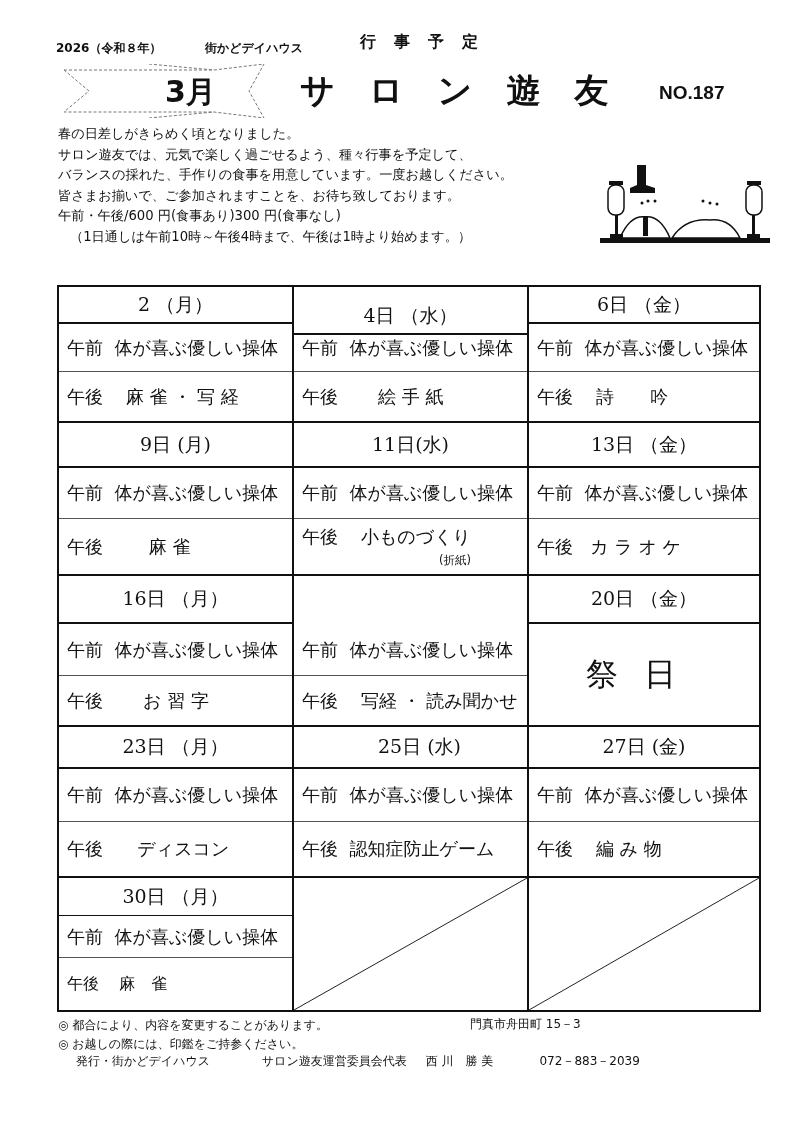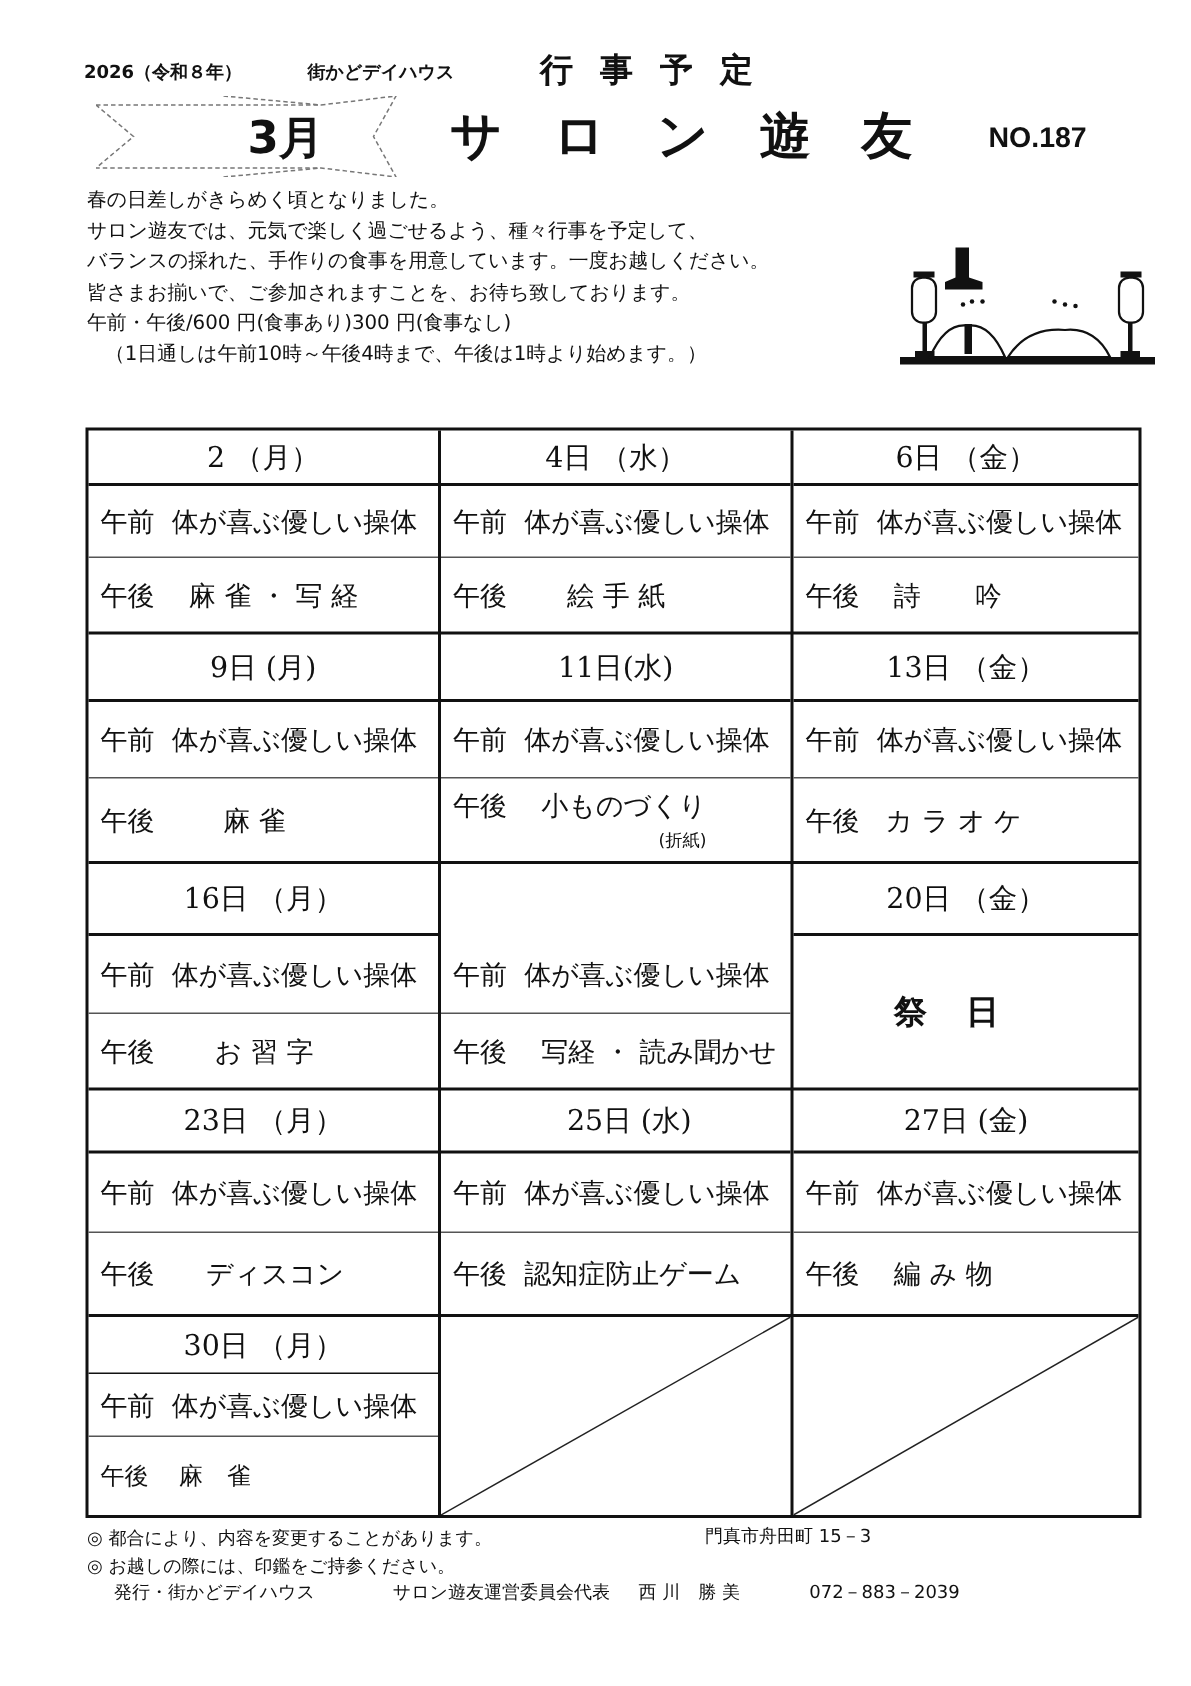--- a/index.html
+++ b/index.html
@@ -1,39 +1,39 @@
 <!DOCTYPE html>
 <html><head>
 <meta charset="utf-8">
 <style>
   html, body { margin: 0; padding: 0; background: #ffffff; }
   body { width: 794px; height: 1124px; position: relative; overflow: hidden;
          font-family: "DejaVu Sans", "Liberation Sans", sans-serif; color: #111; }
   .abs { position: absolute; }
   .yearline { left: 56px; top: 40px; font-size: 12px; font-weight: bold; white-space: nowrap; }
   .org { left: 205px; top: 40px; font-size: 12px; font-weight: bold; white-space: nowrap; }
-  .kind { left: 360px; top: 32px; font-size: 22px; font-weight: bold; letter-spacing: 18px; white-space: nowrap; }
+  .kind { left: 360px; top: 32px; font-size: 16px; font-weight: bold; letter-spacing: 18px; white-space: nowrap; }
   .banner { left: 64px; top: 64px; width: 210px; height: 54px; }
   .month { left: 148px; top: 72px; font-size: 30px; font-weight: bold; white-space: nowrap; margin-left: 17px; }
   .title { left: 300px; top: 68px; font-size: 34px; font-weight: bold; letter-spacing: 34px; white-space: nowrap; }
   .issue { left: 659px; top: 82px; font-size: 19px; font-weight: bold; white-space: nowrap; font-family: "Liberation Sans", sans-serif; }
   .intro { left: 58px; top: 124px; font-size: 13.2px; line-height: 20.5px; }
   .intro div { white-space: nowrap; }
   .intro .indent { padding-left: 12px; }
   .illus { left: 600px; top: 160px; width: 170px; height: 90px; }
 
   .grid { left: 57px; top: 285px; width: 704px; height: 727px; border: 2px solid #111; box-sizing: border-box; }
   .cell { position: absolute; box-sizing: border-box; }
   .hdr { display: flex; align-items: center; justify-content: center; font-family: "DejaVu Serif", "Liberation Serif", serif;
          font-size: 19px; border-bottom: 2px solid #111; }
   .am, .pm { display: flex; align-items: center; font-size: 18px; padding-left: 8px; white-space: nowrap; }
   .am { border-bottom: 1px solid #555; }
   .vline { position: absolute; top: 0; bottom: 0; width: 2px; background: #111; }
   .hline { position: absolute; left: 0; right: 0; height: 2px; background: #111; }
-  .holiday { display: flex; align-items: center; justify-content: center; font-size: 22px; letter-spacing: 26px; font-weight: 700; }
+  .holiday { display: flex; align-items: center; justify-content: center; font-size: 32px; letter-spacing: 26px; font-weight: 400; }
   .pm-sub { position: absolute; font-size: 11.5px; }
 
   .notes { left: 58px; top: 1016px; font-size: 12px; line-height: 19px; }
   .notes div { white-space: nowrap; }
   .addr { left: 470px; top: 1016px; font-size: 12px; white-space: nowrap; }
   .footer { left: 76px; top: 1053px; font-size: 12px; white-space: nowrap; }
   .footer span { display: inline-block; }
 </style>
 </head>
 <body>
@@ -93,21 +93,21 @@
 
   <div class="hline" style="top:134px;"></div>
   <div class="hline" style="top:287px;"></div>
   <div class="hline" style="top:438px;"></div>
   <div class="hline" style="top:589px;"></div>
 
   <div class="cell hdr" style="left:0;top:0;width:233px;height:37px;">2 （月）</div>
   <div class="cell am" style="left:0;top:37px;width:233px;height:48px;"><span>午前</span>&nbsp;&nbsp;<span>体が喜ぶ優しい操体</span></div>
   <div class="cell pm" style="left:0;top:85px;width:233px;height:49px;"><span>午後</span>&nbsp;&nbsp;&nbsp;&nbsp;<span>麻 雀 ・ 写 経</span></div>
 
-  <div class="cell hdr" style="left:235px;top:0;width:233px;height:37px;">4日 （水）</div>
+  <div class="cell hdr" style="left:235px;top:11px;width:233px;height:37px;">4日 （水）</div>
   <div class="cell am" style="left:235px;top:37px;width:233px;height:48px;"><span>午前</span>&nbsp;&nbsp;<span>体が喜ぶ優しい操体</span></div>
   <div class="cell pm" style="left:235px;top:85px;width:233px;height:49px;"><span>午後</span>&nbsp;&nbsp;&nbsp;&nbsp;&nbsp;&nbsp;&nbsp;<span>絵 手 紙</span></div>
 
   <div class="cell hdr" style="left:470px;top:0;width:230px;height:37px;">6日 （金）</div>
   <div class="cell am" style="left:470px;top:37px;width:230px;height:48px;"><span>午前</span>&nbsp;&nbsp;<span>体が喜ぶ優しい操体</span></div>
   <div class="cell pm" style="left:470px;top:85px;width:230px;height:49px;"><span>午後</span>&nbsp;&nbsp;&nbsp;&nbsp;<span>詩　　吟</span></div>
 
   <div class="cell hdr" style="left:0;top:136px;width:233px;height:45px;">9日 (月)</div>
   <div class="cell am" style="left:0;top:181px;width:233px;height:51px;"><span>午前</span>&nbsp;&nbsp;<span>体が喜ぶ優しい操体</span></div>
   <div class="cell pm" style="left:0;top:232px;width:233px;height:55px;"><span>午後</span>&nbsp;&nbsp;&nbsp;&nbsp;&nbsp;&nbsp;&nbsp;&nbsp;<span>麻 雀</span></div>

